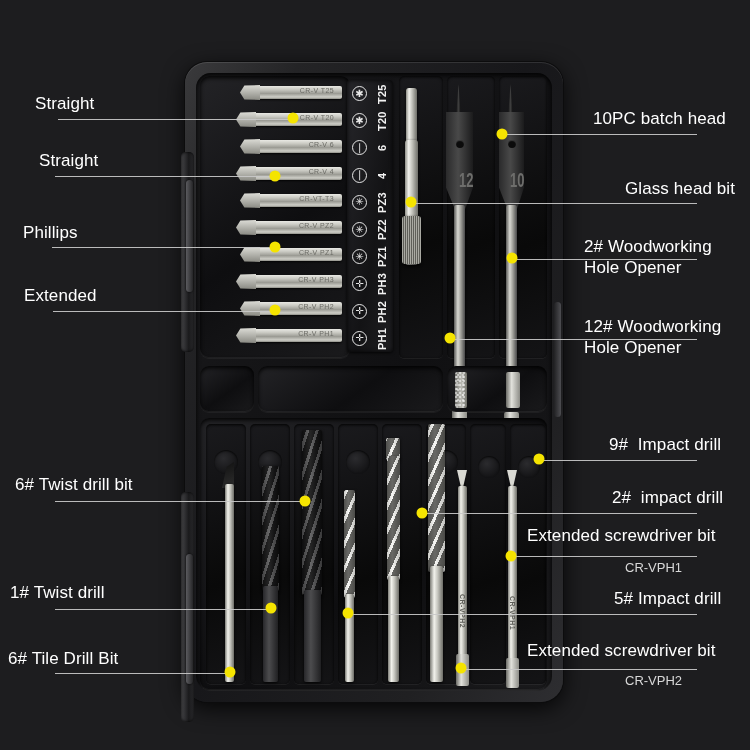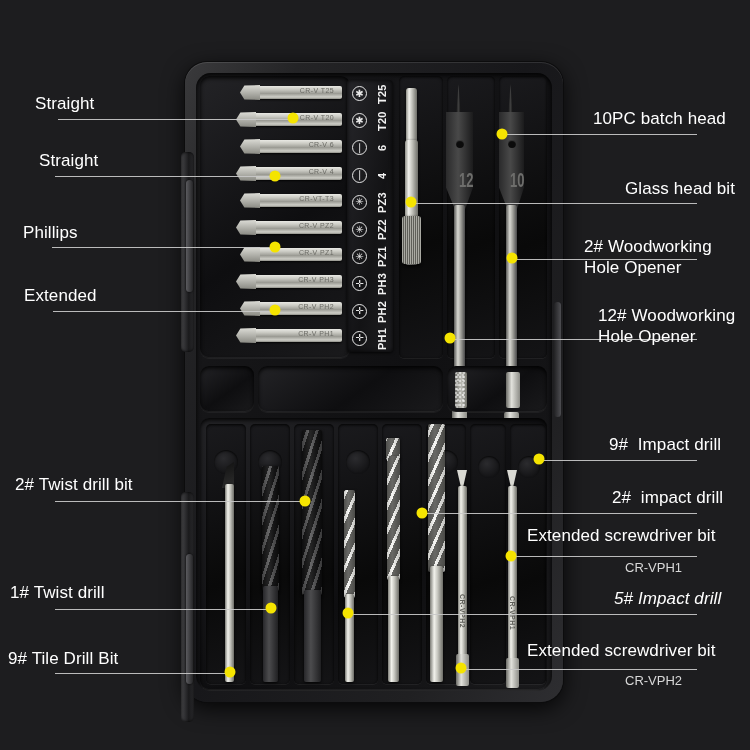--- a/index.html
+++ b/index.html
@@ -394,66 +394,66 @@
     <span class="dot" style="left:275px;top:176px;"></span>
 
     <div class="lbl" style="left:23px;top:222px;">Phillips</div>
     <div class="lead" style="left:52px;top:247px;width:223px;"></div>
     <span class="dot" style="left:275px;top:247px;"></span>
 
     <div class="lbl" style="left:24px;top:285px;">Extended</div>
     <div class="lead" style="left:53px;top:311px;width:222px;"></div>
     <span class="dot" style="left:275px;top:310px;"></span>
 
-    <div class="lbl" style="left:15px;top:474px;">2# Twist drill bit</div>
+    <div class="lbl" style="left:15px;top:474px;">6# Twist drill bit</div>
     <div class="lead" style="left:55px;top:501px;width:250px;"></div>
     <span class="dot" style="left:305px;top:501px;"></span>
 
     <div class="lbl" style="left:10px;top:582px;">1# Twist drill</div>
     <div class="lead" style="left:55px;top:609px;width:216px;"></div>
     <span class="dot" style="left:271px;top:608px;"></span>
 
-    <div class="lbl" style="left:8px;top:648px;">9# Tile Drill Bit</div>
+    <div class="lbl" style="left:8px;top:648px;">6# Tile Drill Bit</div>
     <div class="lead" style="left:55px;top:673px;width:175px;"></div>
     <span class="dot" style="left:230px;top:672px;"></span>
   </div>
 
   <div>
     <div class="lbl r" style="left:593px;top:108px;">10PC batch head</div>
     <div class="lead" style="left:502px;top:134px;width:195px;"></div>
     <span class="dot" style="left:502px;top:134px;"></span>
 
     <div class="lbl r" style="left:625px;top:178px;">Glass head bit</div>
     <div class="lead" style="left:411px;top:203px;width:286px;"></div>
     <span class="dot" style="left:411px;top:202px;"></span>
 
     <div class="lbl" style="left:584px;top:236px;">2# Woodworking
 Hole Opener</div>
     <div class="lead" style="left:512px;top:259px;width:185px;"></div>
     <span class="dot" style="left:512px;top:258px;"></span>
 
-    <div class="lbl" style="left:584px;top:305px;margin-left:14px;">12# Woodworking
+    <div class="lbl" style="left:584px;top:316px;">12# Woodworking
 Hole Opener</div>
     <div class="lead" style="left:450px;top:339px;width:247px;"></div>
     <span class="dot" style="left:450px;top:338px;"></span>
 
     <div class="lbl r" style="left:609px;top:434px;">9#  Impact drill</div>
     <div class="lead" style="left:539px;top:460px;width:158px;"></div>
     <span class="dot" style="left:539px;top:459px;"></span>
 
     <div class="lbl r" style="left:612px;top:487px;">2#  impact drill</div>
     <div class="lead" style="left:422px;top:513px;width:275px;"></div>
     <span class="dot" style="left:422px;top:513px;"></span>
 
     <div class="lbl" style="left:527px;top:525px;">Extended screwdriver bit</div>
     <div class="lead" style="left:511px;top:556px;width:186px;"></div>
     <span class="dot" style="left:511px;top:556px;"></span>
     <div class="sub" style="left:625px;top:560px;">CR-VPH1</div>
 
-    <div class="lbl r" style="left:614px;top:588px;font-style:italic;">5# Impact drill</div>
+    <div class="lbl r" style="left:614px;top:588px;">5# Impact drill</div>
     <div class="lead" style="left:348px;top:614px;width:349px;"></div>
     <span class="dot" style="left:348px;top:613px;"></span>
 
     <div class="lbl" style="left:527px;top:640px;">Extended screwdriver bit</div>
     <div class="lead" style="left:461px;top:669px;width:236px;"></div>
     <span class="dot" style="left:461px;top:668px;"></span>
     <div class="sub" style="left:625px;top:673px;">CR-VPH2</div>
   </div>
 
 </div>

